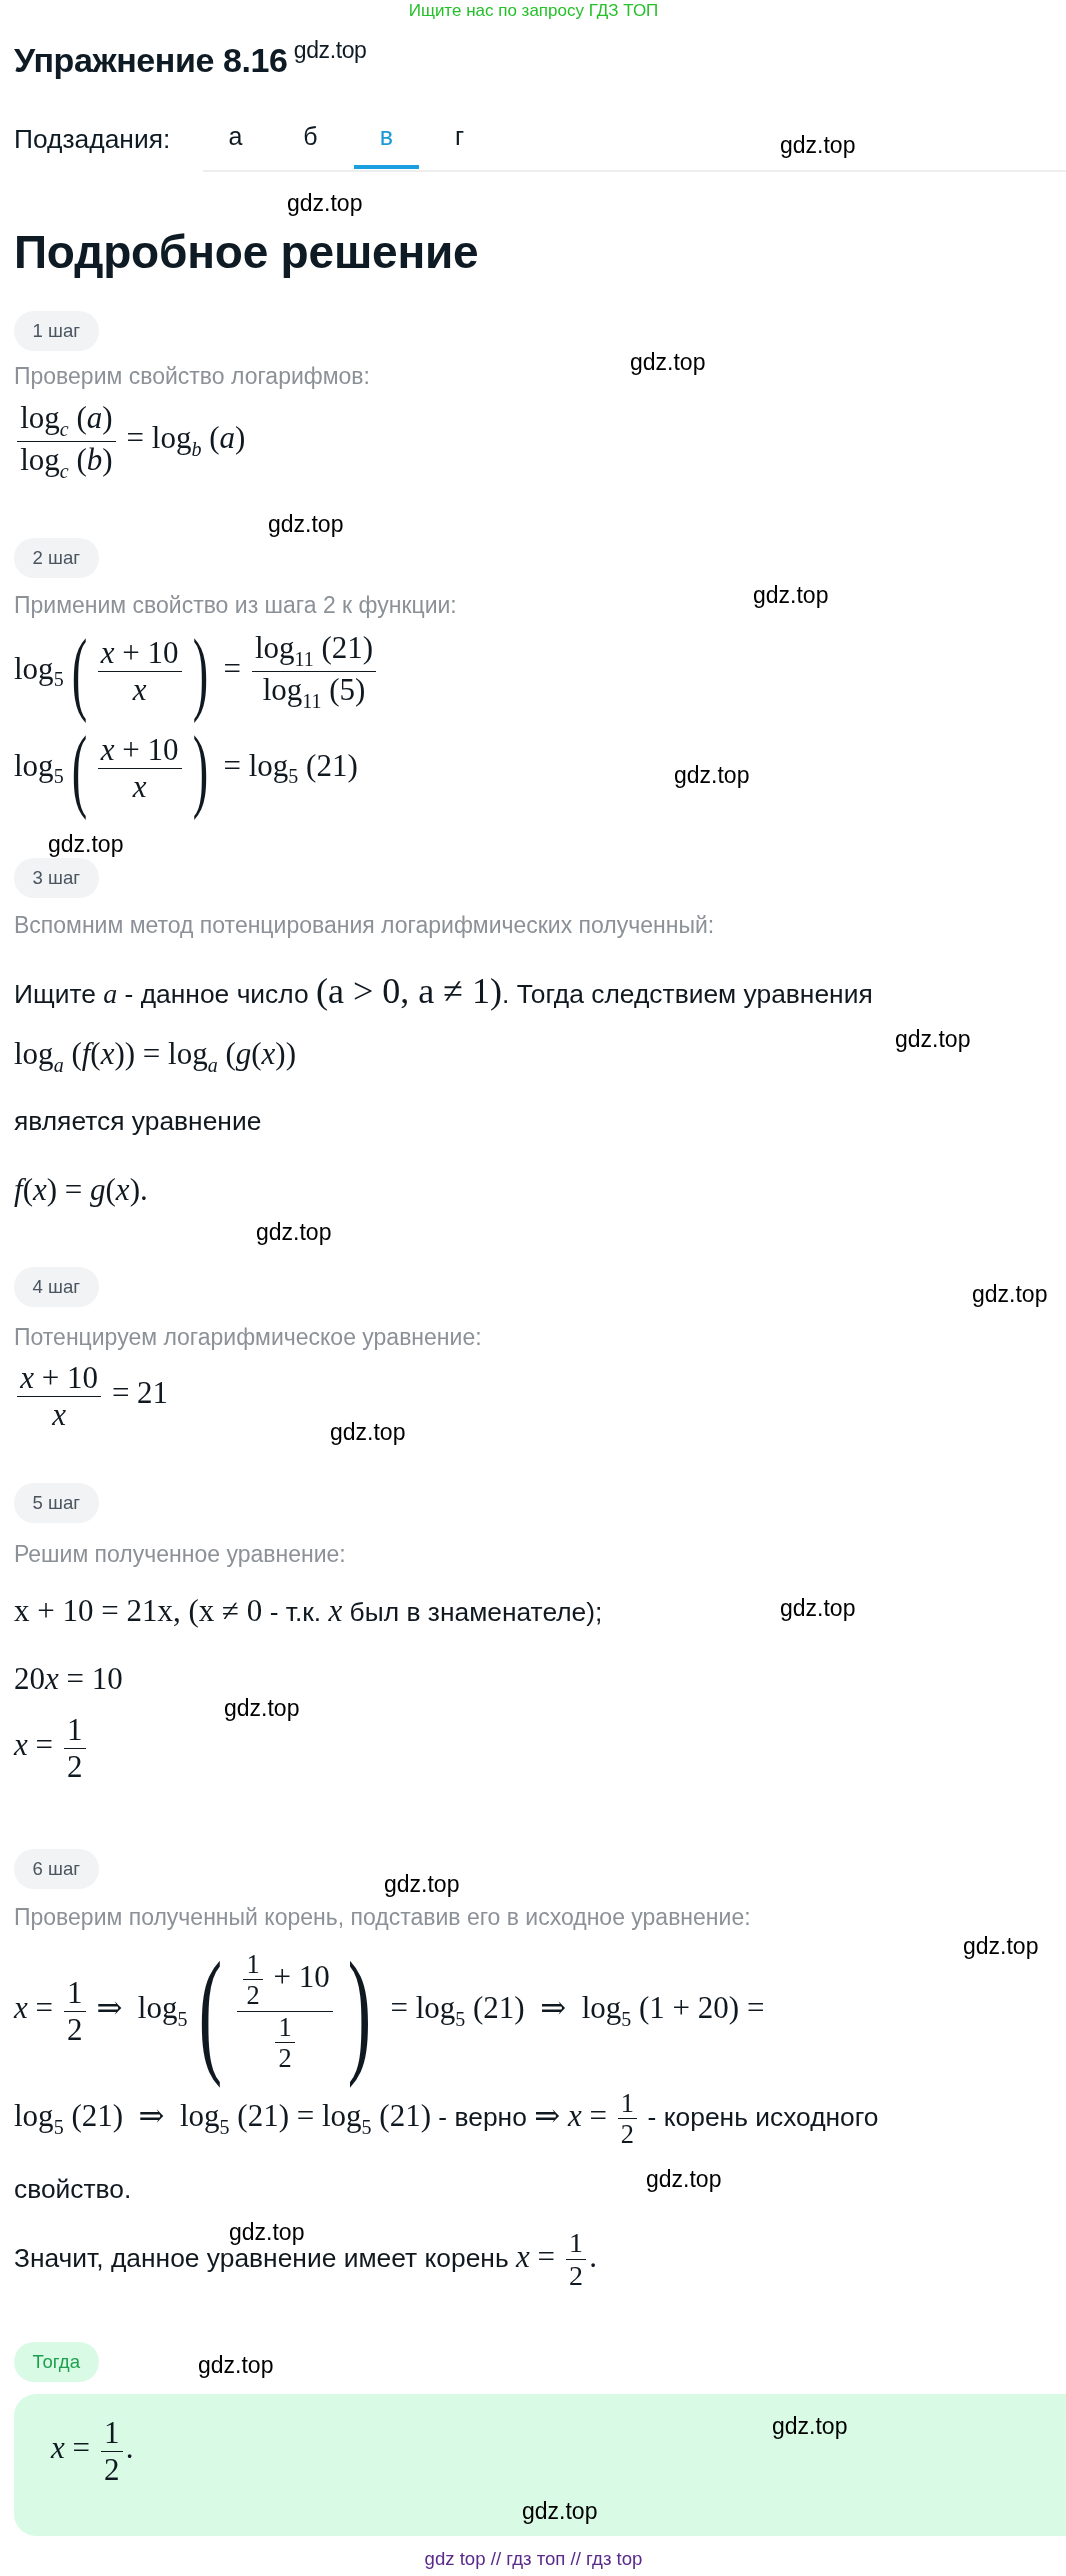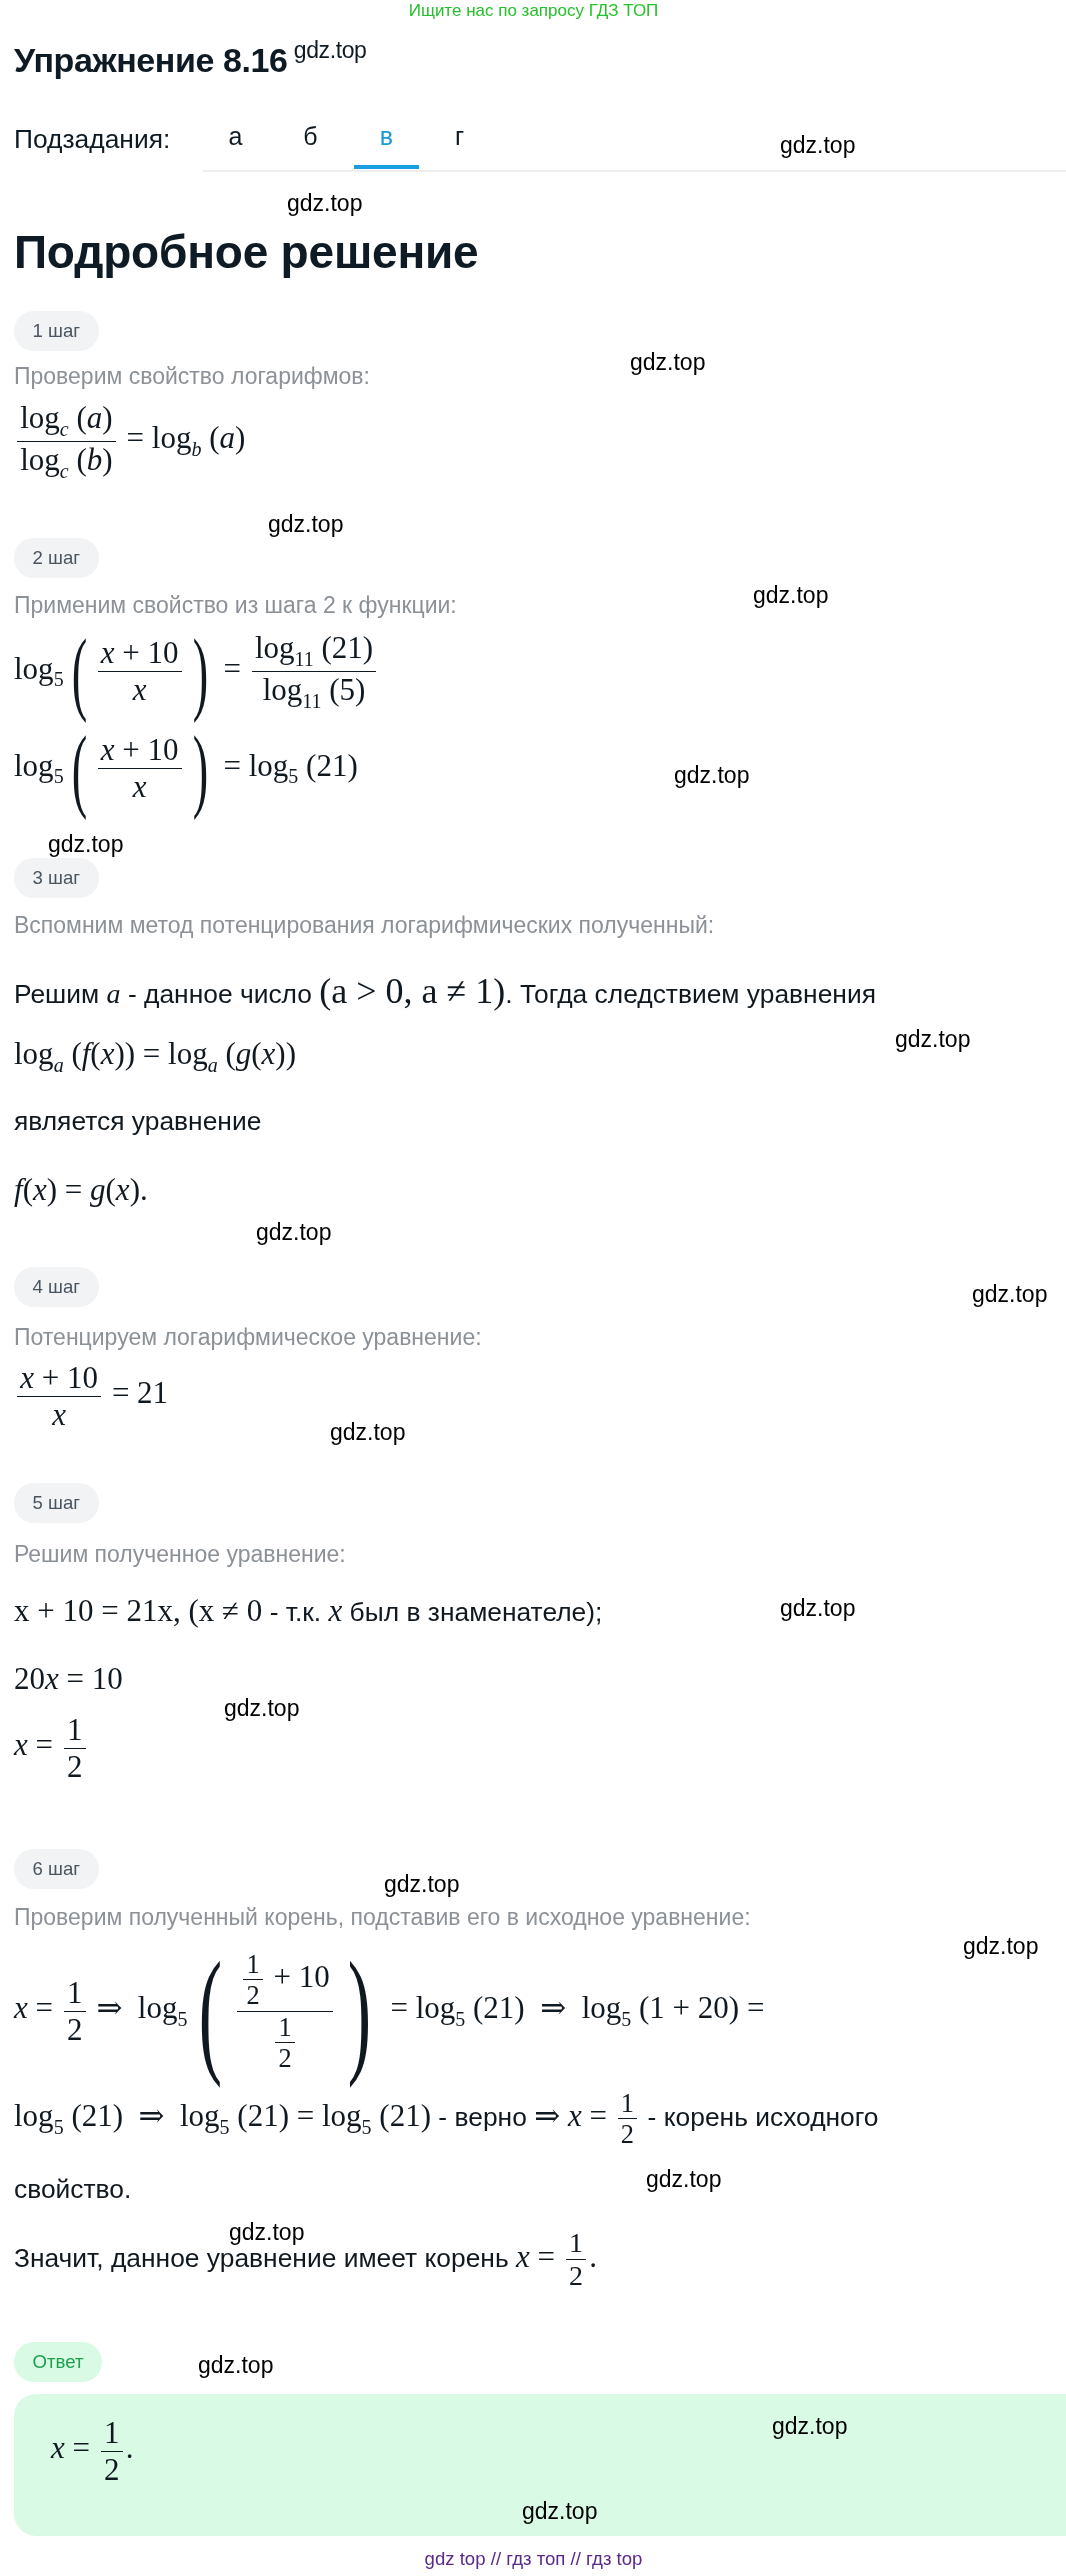--- a/index.html
+++ b/index.html
@@ -71,21 +71,21 @@
 <div class="abs m" style="left:14px; top:722px">
   log<span class="sub">5</span><span class="paren">(</span><span class="frac">
       <span class="num"><i>x</i> + 10</span>
       <span><i>x</i></span>
     </span><span class="paren">)</span> = log<span class="sub">5</span> (21)
 </div>
 
 <div class="abs badge" style="top:858px">3 шаг</div>
 <div class="abs hint" style="top:912px">Вспомним метод потенцирования логарифмических полученный:</div>
 <div class="abs txt" style="top:970px">
-  <span>Решим</span>
+  <span>Ищите</span>
   <span class="m" style="font-size:28px"><i>a</i></span>
   <span>- данное число</span>
   <span class="m" style="font-size:36px">(a &gt; 0,  a ≠ 1)</span><span>. Тогда следствием уравнения</span>
 </div>
 <div class="abs m" style="left:14px; top:1036px">
   log<span class="sub"><i>a</i></span> (<i>f</i>(<i>x</i>)) = log<span class="sub"><i>a</i></span> (<i>g</i>(<i>x</i>))
 </div>
 <div class="abs txt" style="top:1106px">является уравнение</div>
 <div class="abs m" style="left:14px; top:1172px">
   <i>f</i>(<i>x</i>) = <i>g</i>(<i>x</i>).
@@ -144,21 +144,21 @@
 </div>
 <div class="abs txt" style="top:2174px">свойство.</div>
 <div class="abs txt" style="top:2227px">
   <span>Значит, данное уравнение имеет корень</span>
   <span class="m"><i>x</i> = <span class="frac" style="font-size:28px">
         <span class="num">1</span>
         <span>2</span>
       </span>.</span>
 </div>
 
-<div class="abs badge answer" style="top:2342px">Ответ</div>
+<div class="abs badge answer" style="top:2342px">Тогда</div>
 <div class="abs answer-box"></div>
 <div class="abs m" style="left:51px; top:2415px">
   <i>x</i> = <span class="frac">
       <span class="num">1</span>
       <span>2</span>
     </span>.
 </div>
 
 <div class="abs wm" style="left:780px; top:132px">gdz.top</div>
 <div class="abs wm" style="left:287px; top:190px">gdz.top</div>

